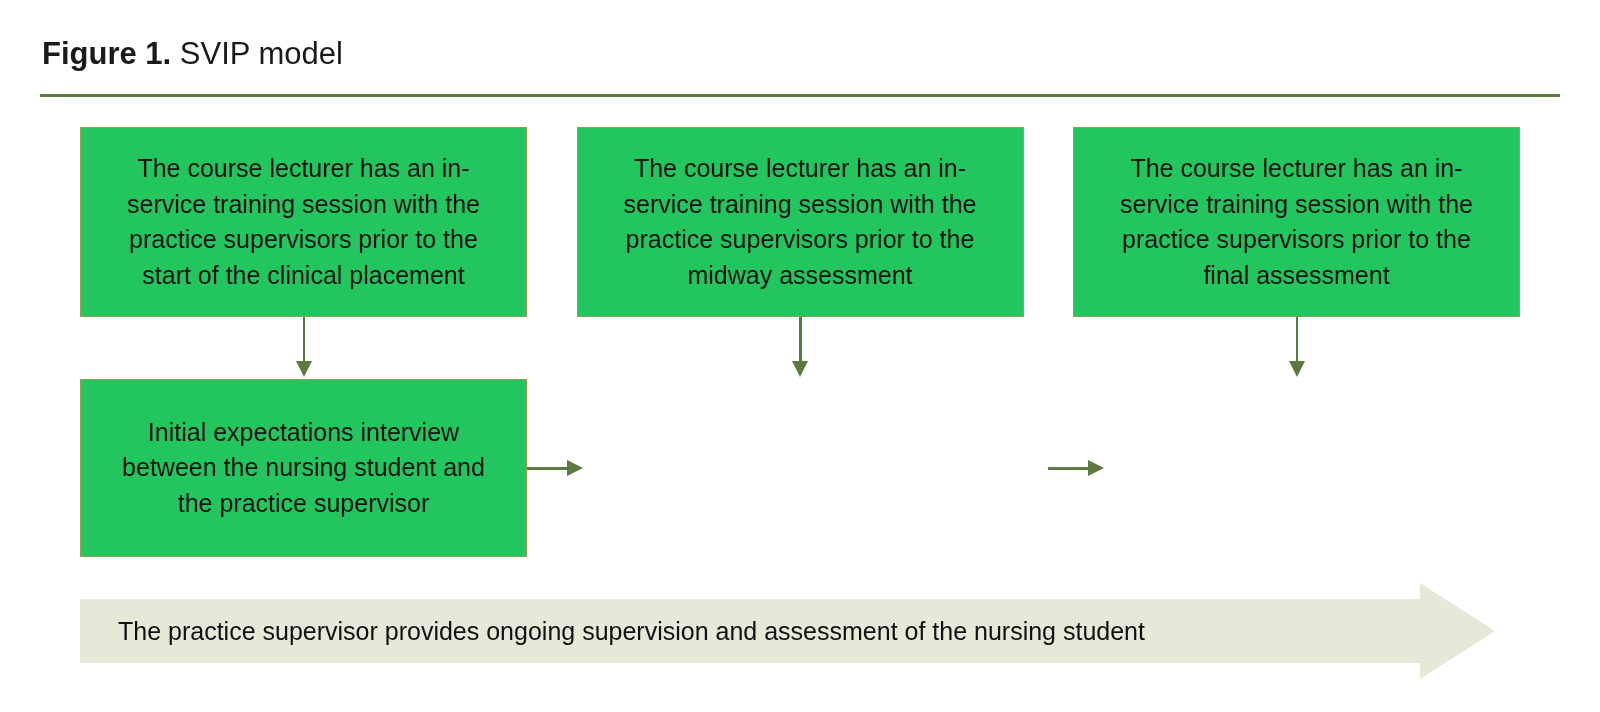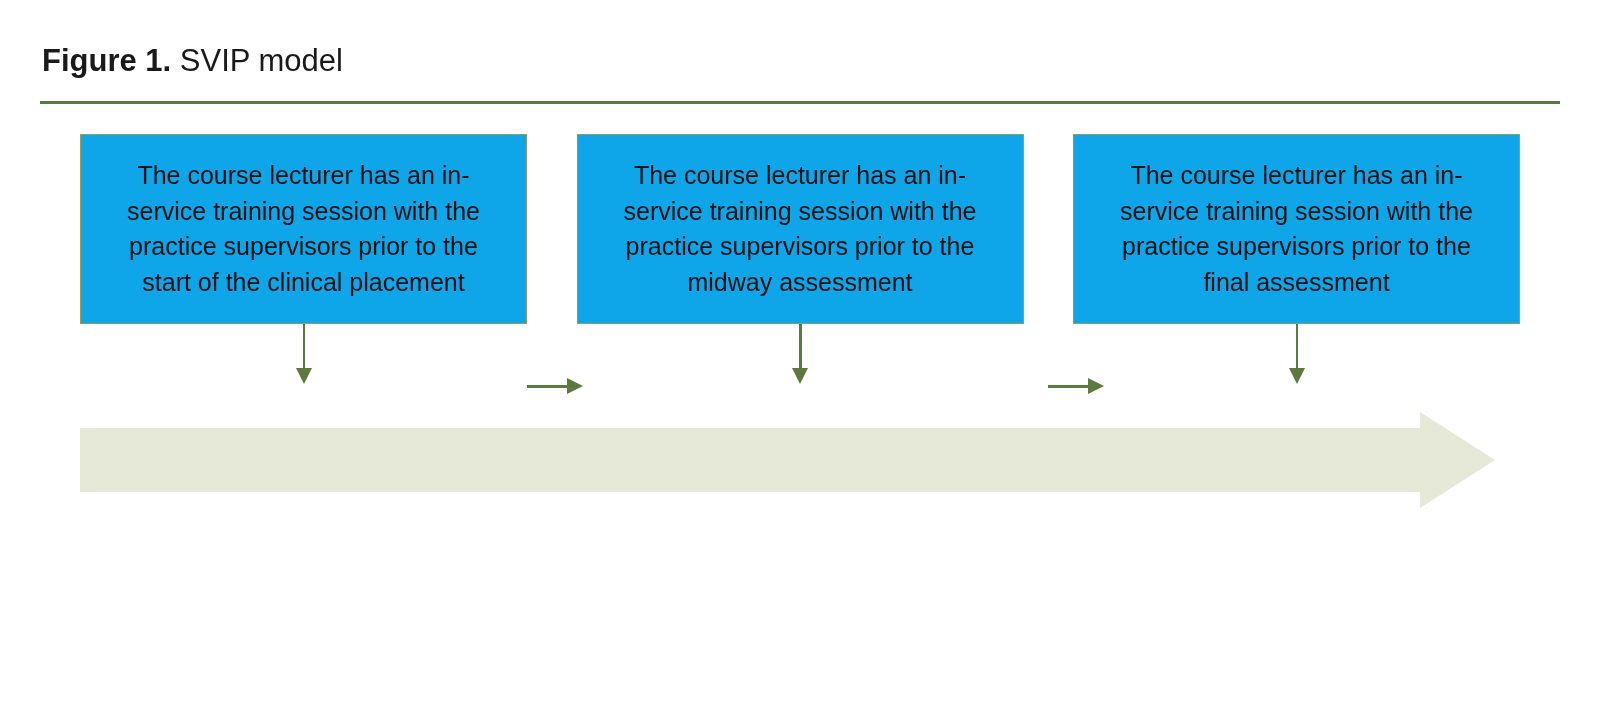--- a/index.html
+++ b/index.html
@@ -12,21 +12,21 @@
     height: 712px;
     font-family: "Liberation Sans", sans-serif;
     color: #111111;
     overflow: hidden;
   }
   .page {
     position: relative;
     width: 1600px;
     height: 712px;
     box-sizing: border-box;
-    padding: 8px 40px;
+    padding: 1px 40px;
   }
   .figure-title {
     font-size: 31px;
     line-height: 1.2;
     padding-top: 34px;
     padding-left: 2px;
     color: #1a1a1a;
     white-space: nowrap;
   }
   .figure-title .label {
@@ -57,21 +57,21 @@
   .col {
     width: 447px;
     display: flex;
     flex-direction: column;
     align-items: center;
   }
   .box {
     box-sizing: border-box;
     width: 447px;
     border: 1.6px solid #8ca352;
-    background: #0ea5e9;
+    background: #22c55e;
     display: flex;
     align-items: center;
     justify-content: center;
     text-align: center;
     padding: 10px 26px;
     font-size: 25px;
     line-height: 1.42;
     color: #111111;
   }
   .box.top { height: 190px; }
@@ -195,31 +195,35 @@
       </div>
       <div class="col">
         <div class="vconn">
           <div class="stem"></div>
             <div class="head"></div>
         </div>
       </div>
     </div>
 
     <div class="row">
+      <div class="col">
+        <div class="box bottom">Initial expectations interview between the nursing student and the practice supervisor</div>
+      </div>
 
       <div class="hconn c1">
         <div class="stem"></div>
           <div class="head"></div>
       </div>
       <div class="hconn c2">
         <div class="stem"></div>
           <div class="head"></div>
       </div>
     </div>
 
     <div class="banner-wrap">
       <svg class="banner-svg" width="1415" height="96" viewBox="0 0 1415 96">
         <polygon points="0,16 1340,16 1340,0 1415,48 1340,96 1340,80 0,80" fill="#e6e8d8"></polygon>
       </svg>
+      <div class="banner-text">The practice supervisor provides ongoing supervision and assessment of the nursing student</div>
     </div>
 
   </div>
 </div>
 
 </body></html>

